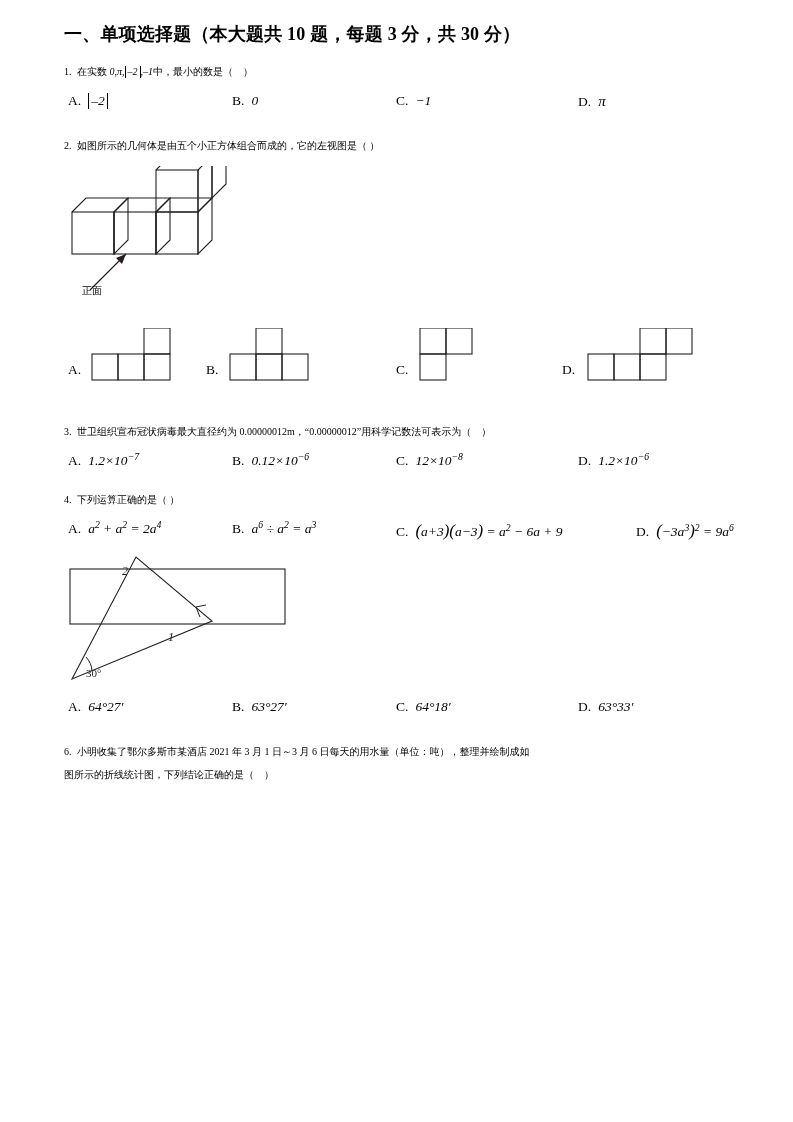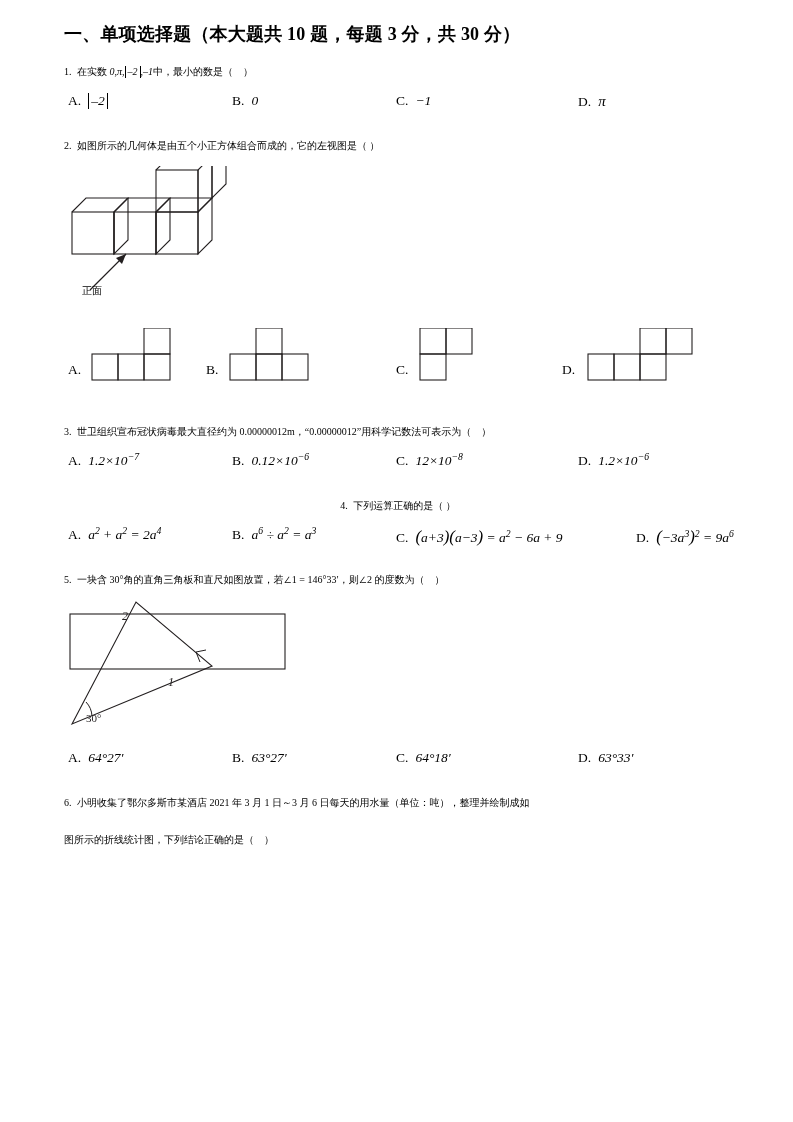--- a/index.html
+++ b/index.html
@@ -201,60 +201,56 @@
     <span class="num">3.</span>
     <span>世卫组织宣布冠状病毒最大直径约为 0.00000012m，“0.00000012”用科学记数法可表示为（&nbsp;&nbsp;&nbsp;&nbsp;）</span>
   </div>
   <div class="opts">
     <div class="opt o1"><span class="lbl">A.</span><span class="italic">1.2×10<sup>−7</sup></span></div>
     <div class="opt o2"><span class="lbl">B.</span><span class="italic">0.12×10<sup>−6</sup></span></div>
     <div class="opt o3"><span class="lbl">C.</span><span class="italic">12×10<sup>−8</sup></span></div>
     <div class="opt o4"><span class="lbl">D.</span><span class="italic">1.2×10<sup>−6</sup></span></div>
   </div>
 
-  <div class="q" style="margin-top:22px;text-align:center;">
+  <div class="q" style="margin-top:16px;">
     <span class="num">4.</span>
     <span>下列运算正确的是（    ）</span>
   </div>
   <div class="opts">
     <div class="opt o1"><span class="lbl">A.</span><span class="italic">a<sup>2</sup> + a<sup>2</sup> = 2a<sup>4</sup></span></div>
     <div class="opt o2"><span class="lbl">B.</span><span class="italic">a<sup>6</sup> ÷ a<sup>2</sup> = a<sup>3</sup></span></div>
     <div class="opt o3"><span class="lbl">C.</span><span class="italic"><span class="big-paren">(</span>a+3<span class="big-paren">)</span><span class="big-paren">(</span>a−3<span class="big-paren">)</span> = a<sup>2</sup> − 6a + 9</span></div>
     <div class="opt" style="left:572px;"><span class="lbl">D.</span><span class="italic"><span class="big-paren">(</span>−3a<sup>3</sup><span class="big-paren">)</span><sup>2</sup> = 9a<sup>6</sup></span></div>
   </div>
 
-  <div class="q" style="margin-top:22px;">
-    <span class="num">5.</span>
-    <span>一块含 30°角的直角三角板和直尺如图放置，若∠1 = 146°33′，则∠2 的度数为（&nbsp;&nbsp;&nbsp;&nbsp;）</span>
-  </div>
 
   <div class="fig-line">
     <svg width="600" height="145" viewBox="0 0 600 145">
       <g fill="none" stroke="#231f20" stroke-width="1.1">
         <rect x="6" y="20" width="215" height="55"></rect>
         <path d="M8 130 L72 8 L148 72 Z"></path>
       </g>
       <g fill="none" stroke="#231f20" stroke-width="1">
         <path d="M136 68 L132 58 L142 56"></path>
         <path d="M28 122 A 22 22 0 0 0 22 108"></path>
       </g>
       <text x="58" y="26" font-family="'Liberation Serif',serif" font-size="12" font-style="italic" fill="#231f20">2</text>
       <text x="104" y="92" font-family="'Liberation Serif',serif" font-size="12" font-style="italic" fill="#231f20">1</text>
       <text x="22" y="128" font-family="'Liberation Serif',serif" font-size="11" fill="#231f20">30°</text>
     </svg>
   </div>
 
-  <div class="opts" style="margin-top:6px;">
+  <div class="opts" style="margin-top:0;">
     <div class="opt o1"><span class="lbl">A.</span><span class="italic">64°27′</span></div>
     <div class="opt o2"><span class="lbl">B.</span><span class="italic">63°27′</span></div>
     <div class="opt o3"><span class="lbl">C.</span><span class="italic">64°18′</span></div>
     <div class="opt o4"><span class="lbl">D.</span><span class="italic">63°33′</span></div>
   </div>
 
   <div class="q" style="margin-top:22px;">
     <span class="num">6.</span>
     <span>小明收集了鄂尔多斯市某酒店 2021 年 3 月 1 日～3 月 6 日每天的用水量（单位：吨），整理并绘制成如</span>
   </div>
-  <div class="q" style="margin-top:20px;">
+  <div class="q" style="margin-top:6px;">
     <span>图所示的折线统计图，下列结论正确的是（&nbsp;&nbsp;&nbsp;&nbsp;）</span>
   </div>
 
 </div>
 
 </body></html>

